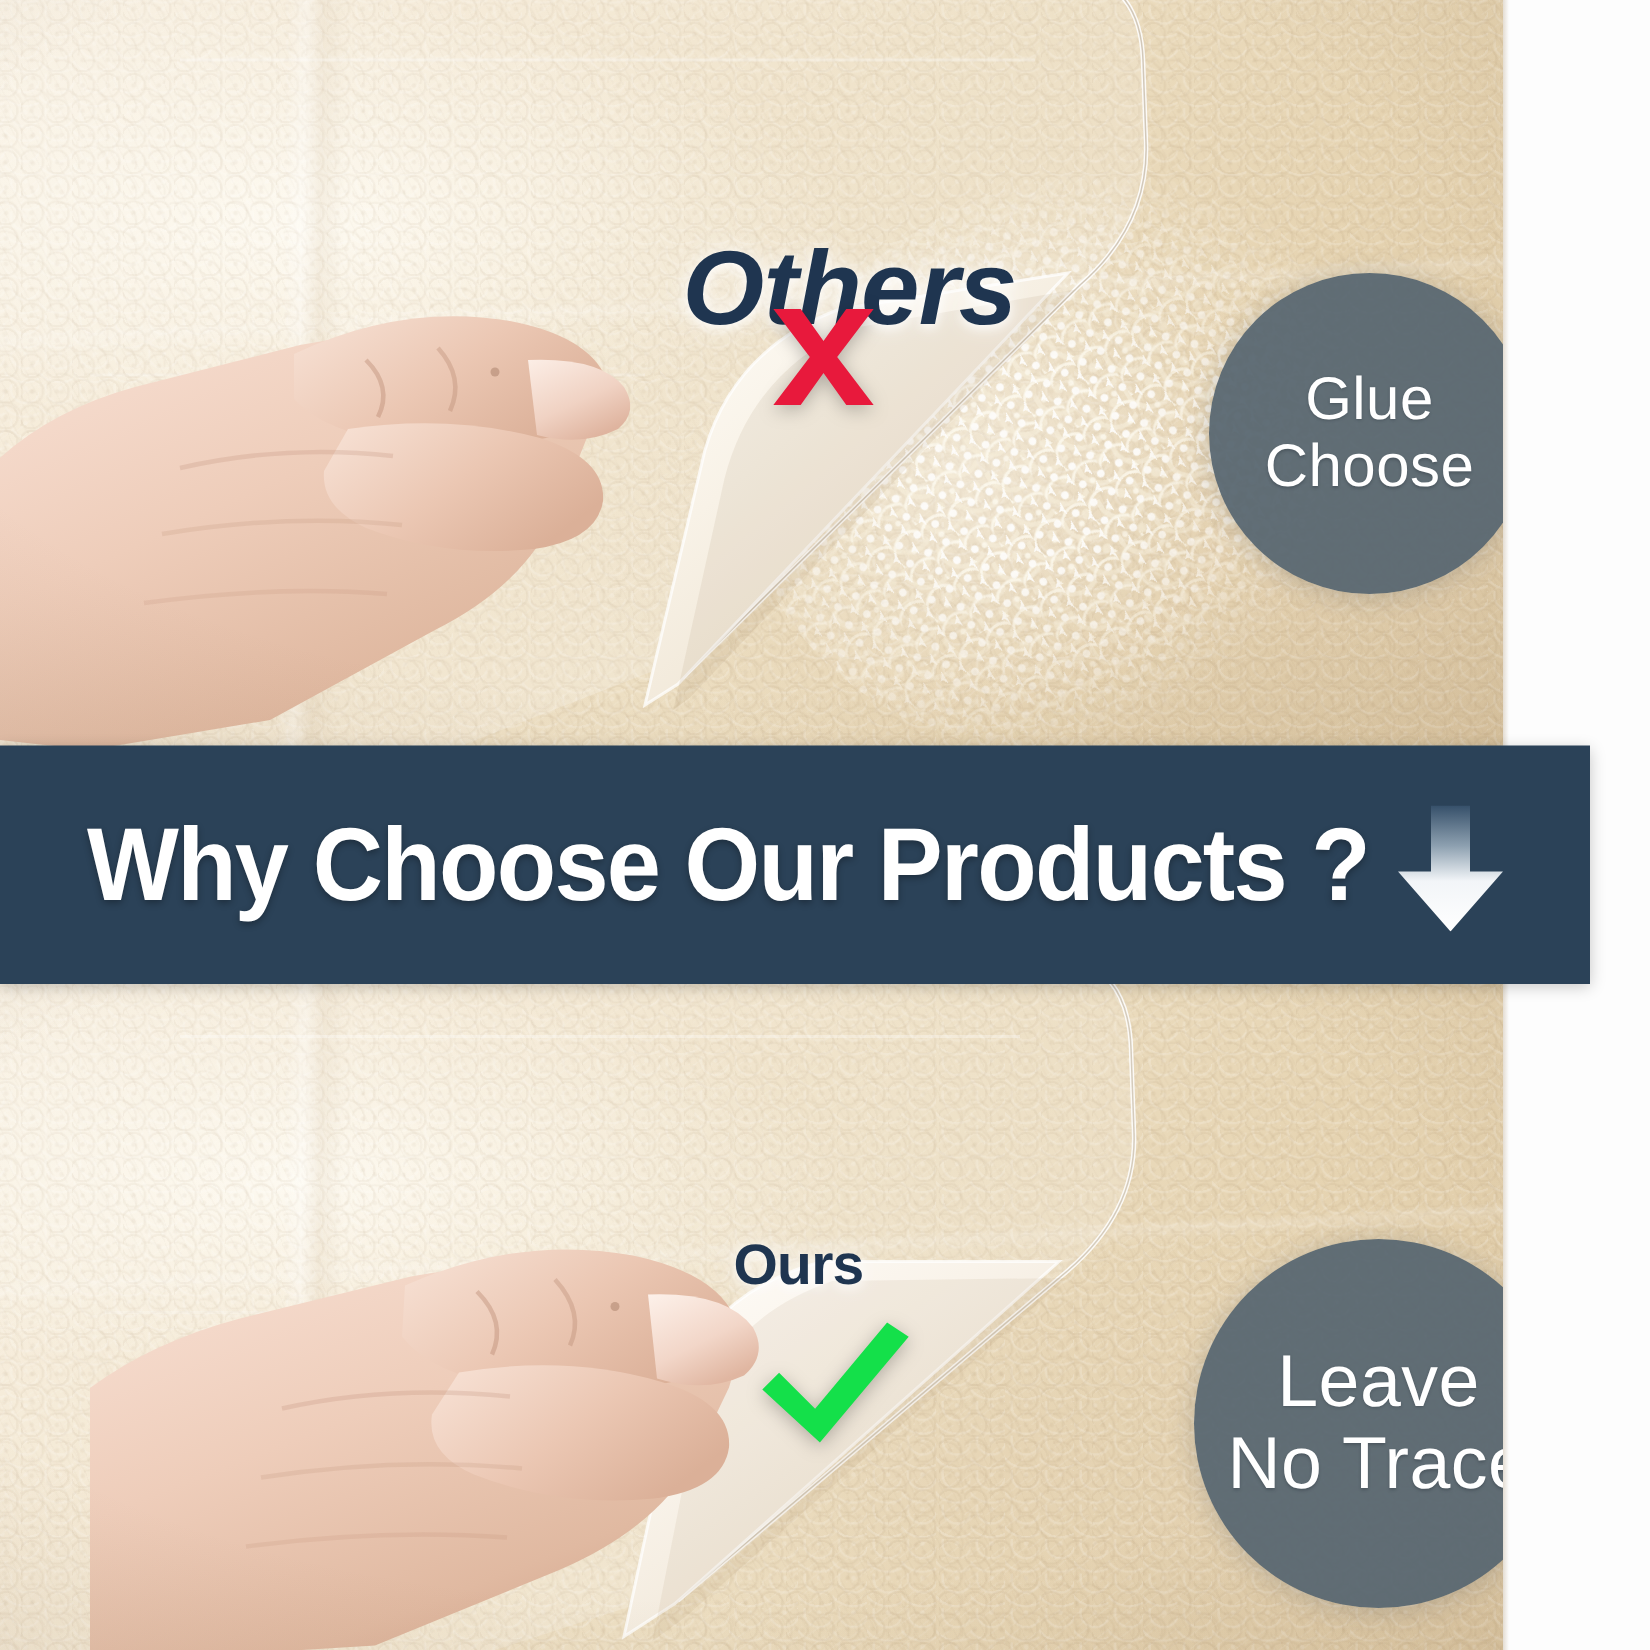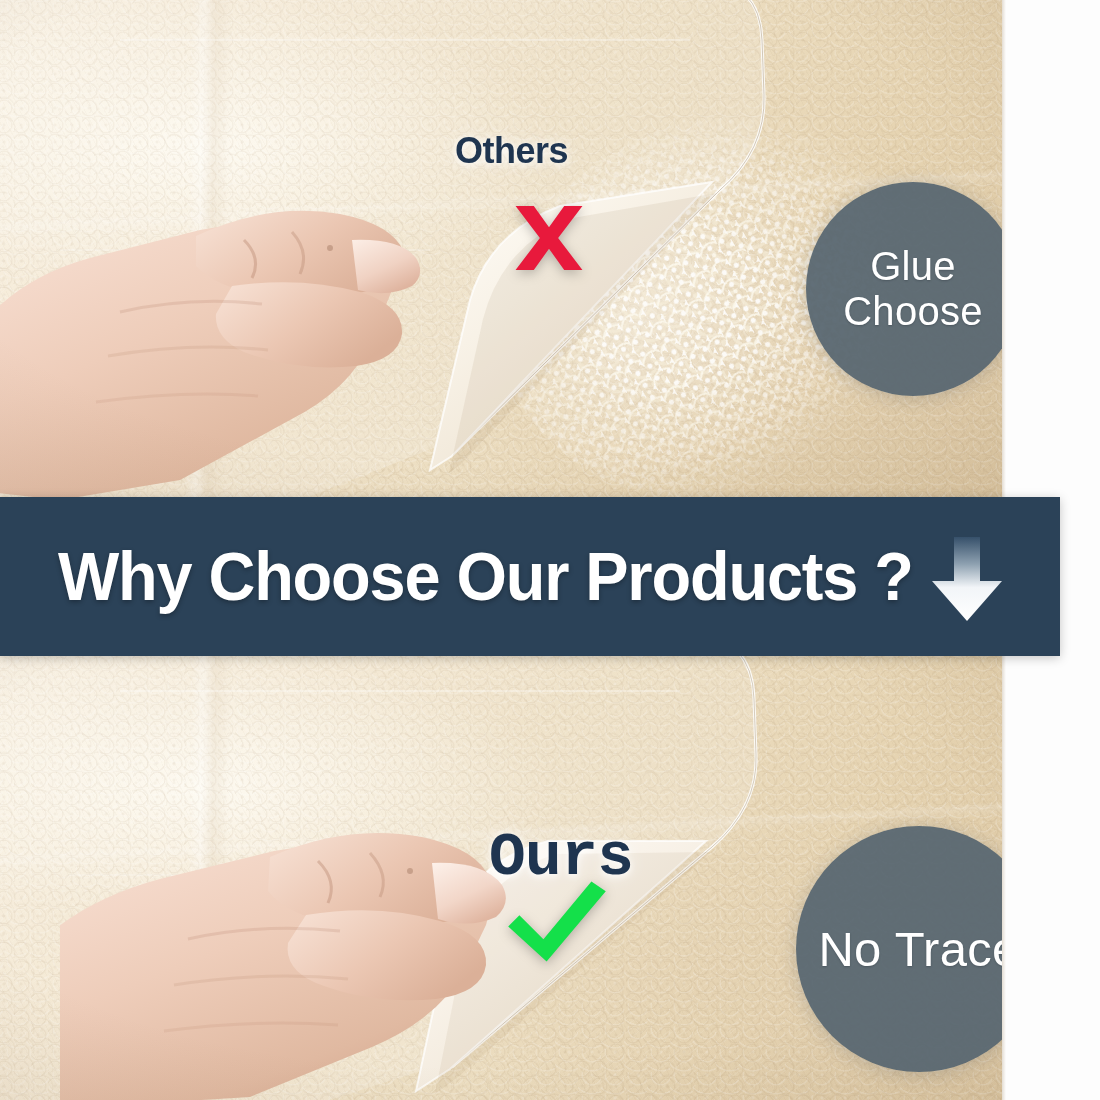--- a/index.html
+++ b/index.html
@@ -73,22 +73,22 @@
 
   
   .cmp-label{
     position:absolute;
     color:#1f3550;
     font-weight:700;
     letter-spacing:-.5px;
     text-shadow:0 2px 7px rgba(255,255,255,.9),0 0 18px rgba(255,255,255,.75);
     white-space:nowrap;
   }
-  #label-others{left:455px;top:130px;font-size:36px;}
-  #label-ours{left:489px;top:823px;font-size:61px;font-family:Liberation Mono, monospace;}
+  #label-others{left:455px;top:152px;font-size:70px;font-style:italic;}
+  #label-ours{left:489px;top:823px;font-size:38px;}
 
   .mark{position:absolute;filter:drop-shadow(0 3px 6px rgba(0,0,0,.25));}
   #mark-x{left:511px;top:200px;width:76px;height:76px;}
   #mark-check{left:505px;top:880px;width:104px;height:84px;}
 
   
   .badge{
     position:absolute;border-radius:50%;
     background:rgba(86,101,112,.93);
     color:#ffffff;
@@ -297,20 +297,21 @@
   </div>
 
   <div class="cmp-label" id="label-ours">Ours</div>
 
   <svg class="mark" id="mark-check" viewBox="0 0 130 105">
     <path d="M 4,58 L 18,44 L 48,74 L 108,2 L 126,14 L 52,102 Z" fill="#14e04a"></path>
   </svg>
 
   <div class="badge" id="badge-trace">
     <div>
+      <span>Leave</span>
       <span>No Trace</span>
     </div>
   </div>
 
   <div id="gutter"></div>
   <div id="gutter-shade"></div>
 
   <div id="banner">
     <div id="banner-title">Why Choose Our Products ?</div>
     <svg id="banner-arrow" viewBox="0 0 78 84">

